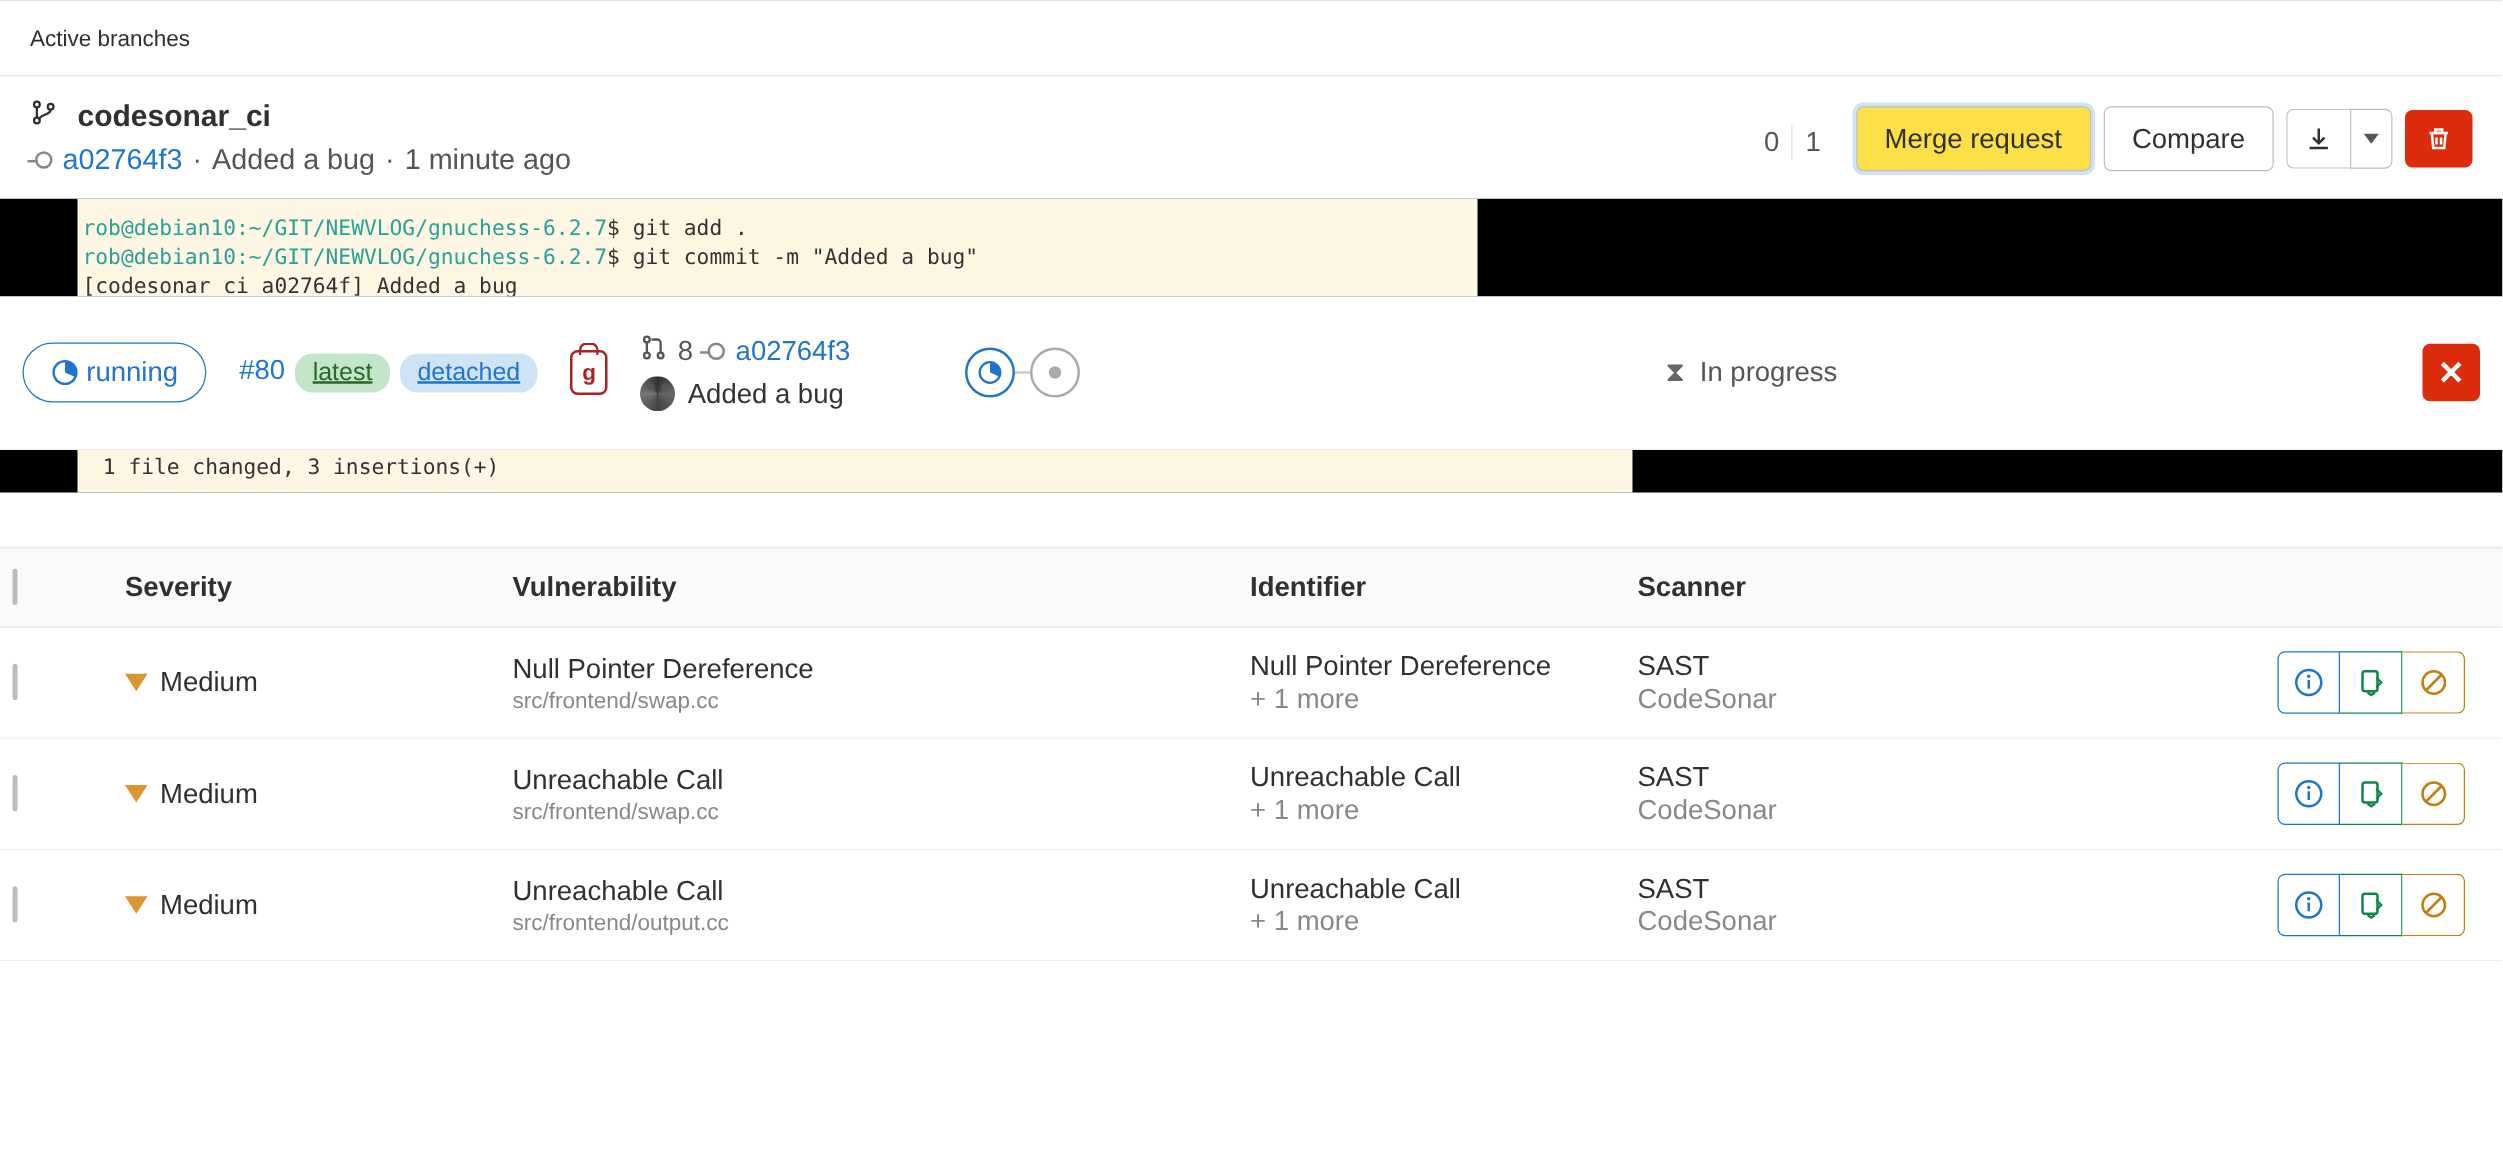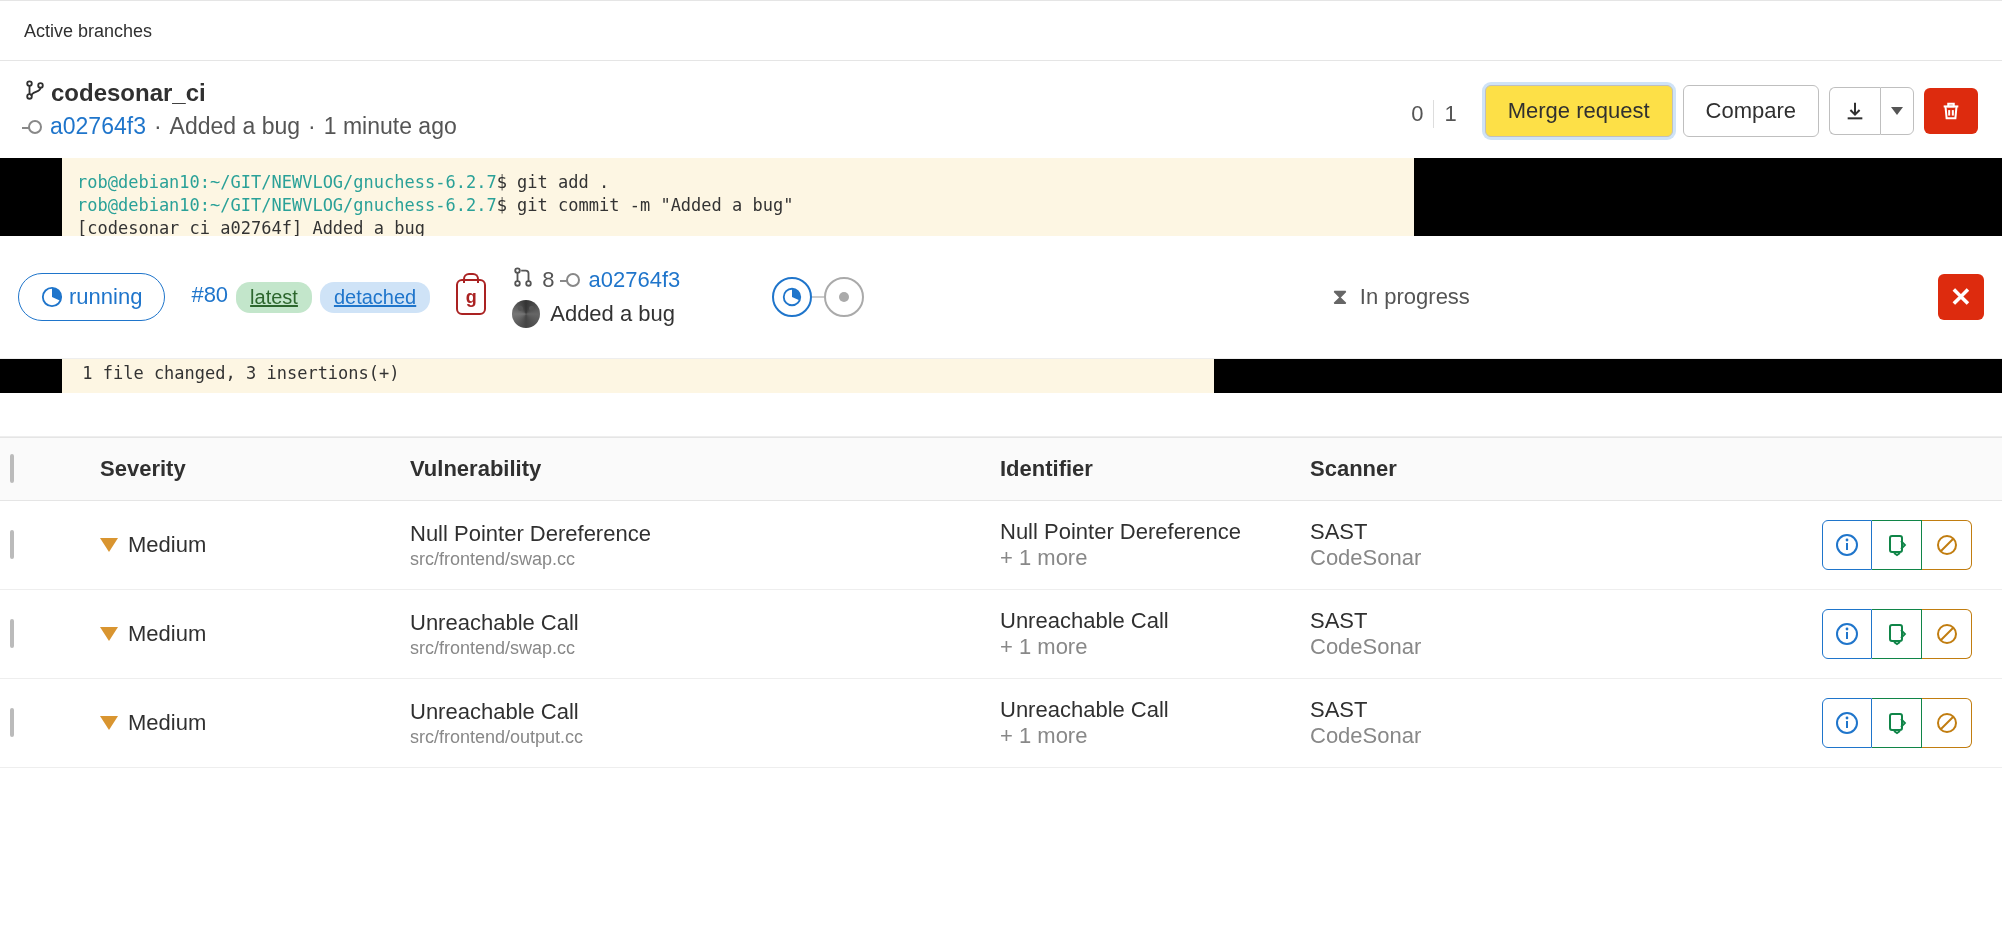--- a/index.html
+++ b/index.html
@@ -25,21 +25,21 @@
   .branch-row {
     display: flex;
     align-items: flex-start;
     padding: 18px 24px;
     gap: 20px;
   }
   .branch-left { flex: 1; }
   .branch-name-row {
     display: flex;
     align-items: center;
-    gap: 5px;
+    gap: 16px;
     font-size: 24px;
     font-weight: 600;
     margin-bottom: 6px;
   }
   .branch-icon svg { width: 22px; height: 22px; stroke: #303030; }
   .commit-row {
     display: flex;
     align-items: center;
     gap: 8px;
     font-size: 23px;
@@ -86,24 +86,24 @@
     padding:12px 16px; display:flex; align-items:center;
   }
   .chev-down {
     width:0;height:0;border-left:6px solid transparent;border-right:6px solid transparent;border-top:8px solid #555;
   }
 
   
   .terminal-wrap { position:relative; height:78px; background:#000; overflow:hidden;}
   .terminal {
     position:absolute; left:62px; top:-10px;
-    width:1352px; height:100px;
+    width:1120px; height:100px;
     background:#fdf6e3;
     font-family: "Menlo","Consolas",monospace; font-size:17px;
-    color:#333; padding:0 15px; white-space:pre; line-height:1.35;
+    color:#333; padding:0 4px; white-space:pre; line-height:1.35;
   }
   .tg { color:#2aa198; }
   .tw { color:#333; }
 
   
   .pipeline-row {
     display:flex; align-items:center; padding:30px 18px; gap:26px;
     border-bottom:1px solid #eee;
   }
   .pill {
@@ -148,21 +148,21 @@
   .hourglass{font-size:22px;color:#666;}
   .cancel-box{
     width:46px;height:46px;border-radius:6px;background:#dd2b0e;color:#fff;
     display:flex;align-items:center;justify-content:center;font-size:26px;font-weight:700;
   }
 
   
   .terminal2-wrap { position:relative; height:34px; background:#000; overflow:hidden;}
   .terminal2 {
     position:absolute; left:62px; top:-4px;
-    width:1152px; height:44px;
+    width:1244px; height:44px;
     background:#fdf6e3;
     font-family:"Menlo","Consolas",monospace; font-size:17px; color:#333;
     padding:8px 10px; white-space:pre;
   }
   .partial-ui{height:44px;background:#fff;border-bottom:1px solid #eee;}
 
   
   .vuln-table{width:100%;}
   .thead-row,.vrow{
     display:grid;

